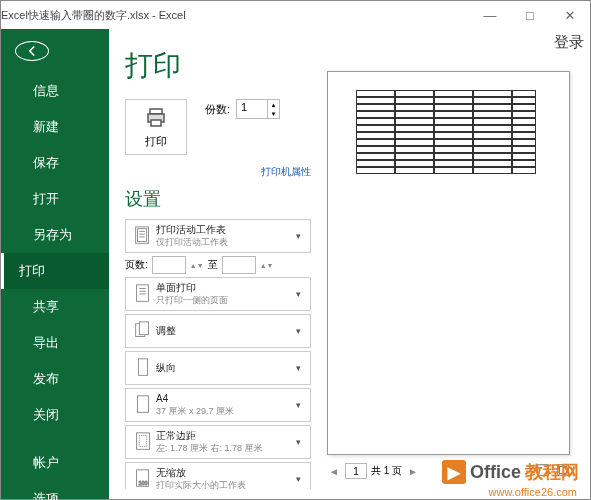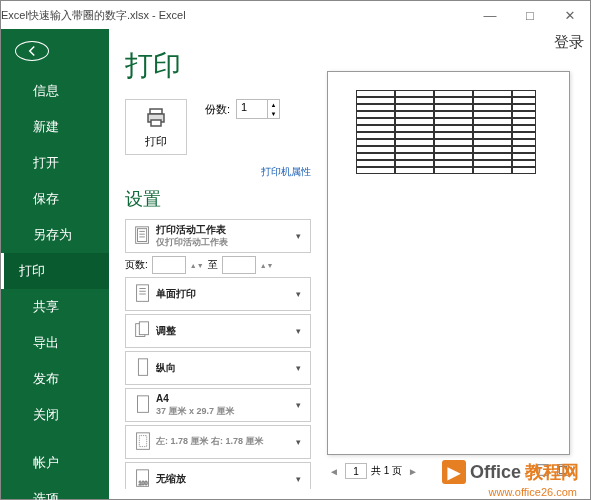--- a/index.html
+++ b/index.html
@@ -34,21 +34,21 @@
 .spinner-btns { width: 12px; display: flex; flex-direction: column; }
 .spinner-btns div { flex: 1; font-size: 6px; display: flex; align-items: center; justify-content: center; border-left: 1px solid #bbb; }
 
 .printer-props { text-align: right; font-size: 10px; color: #1a5fb4; margin-bottom: 8px; }
 
 .section-title { font-size: 18px; color: #0e6838; font-weight: 300; margin-bottom: 8px; }
 
 .setting-row { border: 1px solid #ccc; margin-bottom: 3px; display: flex; align-items: center; min-height: 34px; padding: 2px 4px; position: relative; background: #fff; }
 .setting-icon { width: 26px; height: 26px; display: flex; align-items: center; justify-content: center; flex-shrink: 0; }
 .setting-icon svg { width: 20px; height: 22px; }
-.setting-text { flex: 1; font-size: 10px; line-height: 1.25; overflow: hidden; font-weight: bold; }
+.setting-text { flex: 1; font-size: 10px; line-height: 1.25; overflow: hidden; }
 .setting-text .t1 { color: #222; }
 .setting-text .t2 { color: #888; font-size: 9px; white-space: nowrap; overflow: hidden; text-overflow: clip; }
 .setting-drop { width: 10px; font-size: 9px; color: #555; }
 
 .pages-row { display: flex; align-items: center; gap: 4px; font-size: 10px; margin-bottom: 3px; }
 .pages-row input { width: 34px; height: 18px; border: 1px solid #bbb; font-size: 10px; padding: 0 2px; }
 
 .scroll-wrap { position: relative; flex: 1; overflow: hidden; }
 
 .preview { flex: 1; padding: 24px 6px 8px 16px; display: flex; flex-direction: column; }
@@ -86,22 +86,22 @@
 
   <div class="main">
     <div class="sidebar">
       <div class="back-btn">
         <svg viewBox="0 0 24 24" width="18" height="18" fill="none" stroke="#fff" stroke-width="2">
             <path d="M15 6l-6 6 6 6"></path>
           </svg>
       </div>
       <div class="sidebar-item">信息</div>
       <div class="sidebar-item">新建</div>
+      <div class="sidebar-item">保存</div>
       <div class="sidebar-item">打开</div>
-      <div class="sidebar-item">保存</div>
       <div class="sidebar-item">另存为</div>
       <div class="sidebar-item active">打印</div>
       <div class="sidebar-item">共享</div>
       <div class="sidebar-item">导出</div>
       <div class="sidebar-item">发布</div>
       <div class="sidebar-item">关闭</div>
       <div class="sidebar-sep"></div>
       <div class="sidebar-item">帐户</div>
       <div class="sidebar-item">选项</div>
     </div>
@@ -168,20 +168,21 @@
             <div class="setting-icon">
                 <svg viewBox="0 0 20 24" fill="none" stroke="#888">
                   <rect x="3" y="2" width="13" height="18"></rect>
                   <line x1="6" y1="6" x2="13" y2="6"></line>
                   <line x1="6" y1="9" x2="13" y2="9"></line>
                   <line x1="6" y1="12" x2="13" y2="12"></line>
                 </svg>
               </div>
             <div class="setting-text">
                 <div class="t1">单面打印</div>
+                <div class="t2">只打印一侧的页面</div>
               </div>
             <div class="setting-drop">▾</div>
           </div>
 
           <div class="setting-row">
             <div class="setting-icon">
                 <svg viewBox="0 0 20 24" fill="none" stroke="#888">
                   <rect x="2" y="4" width="10" height="14"></rect>
                   <rect x="6" y="2" width="10" height="14" fill="#fff"></rect>
                 </svg>
@@ -218,34 +219,36 @@
           </div>
 
           <div class="setting-row">
             <div class="setting-icon">
                 <svg viewBox="0 0 20 24" fill="none" stroke="#888">
                   <rect x="3" y="2" width="14" height="18"></rect>
                   <rect x="6" y="5" width="8" height="12" stroke-dasharray="1 1"></rect>
                 </svg>
               </div>
             <div class="setting-text">
+                <div class="t1">正常边距</div>
                 <div class="t2">左: 1.78 厘米  右: 1.78 厘米</div>
               </div>
             <div class="setting-drop">▾</div>
           </div>
 
           <div class="setting-row">
             <div class="setting-icon">
                 <svg viewBox="0 0 20 24" fill="none" stroke="#888">
                   <rect x="3" y="2" width="13" height="18"></rect>
                   <text x="5" y="18" font-size="6" fill="#888">100</text>
                 </svg>
               </div>
             <div class="setting-text">
                 <div class="t1">无缩放</div>
+                <div class="t2">打印实际大小的工作表</div>
               </div>
             <div class="setting-drop">▾</div>
           </div>
 
           <div style="clear:both"></div>
 
         </div>
       </div>
 
       <div class="preview">

